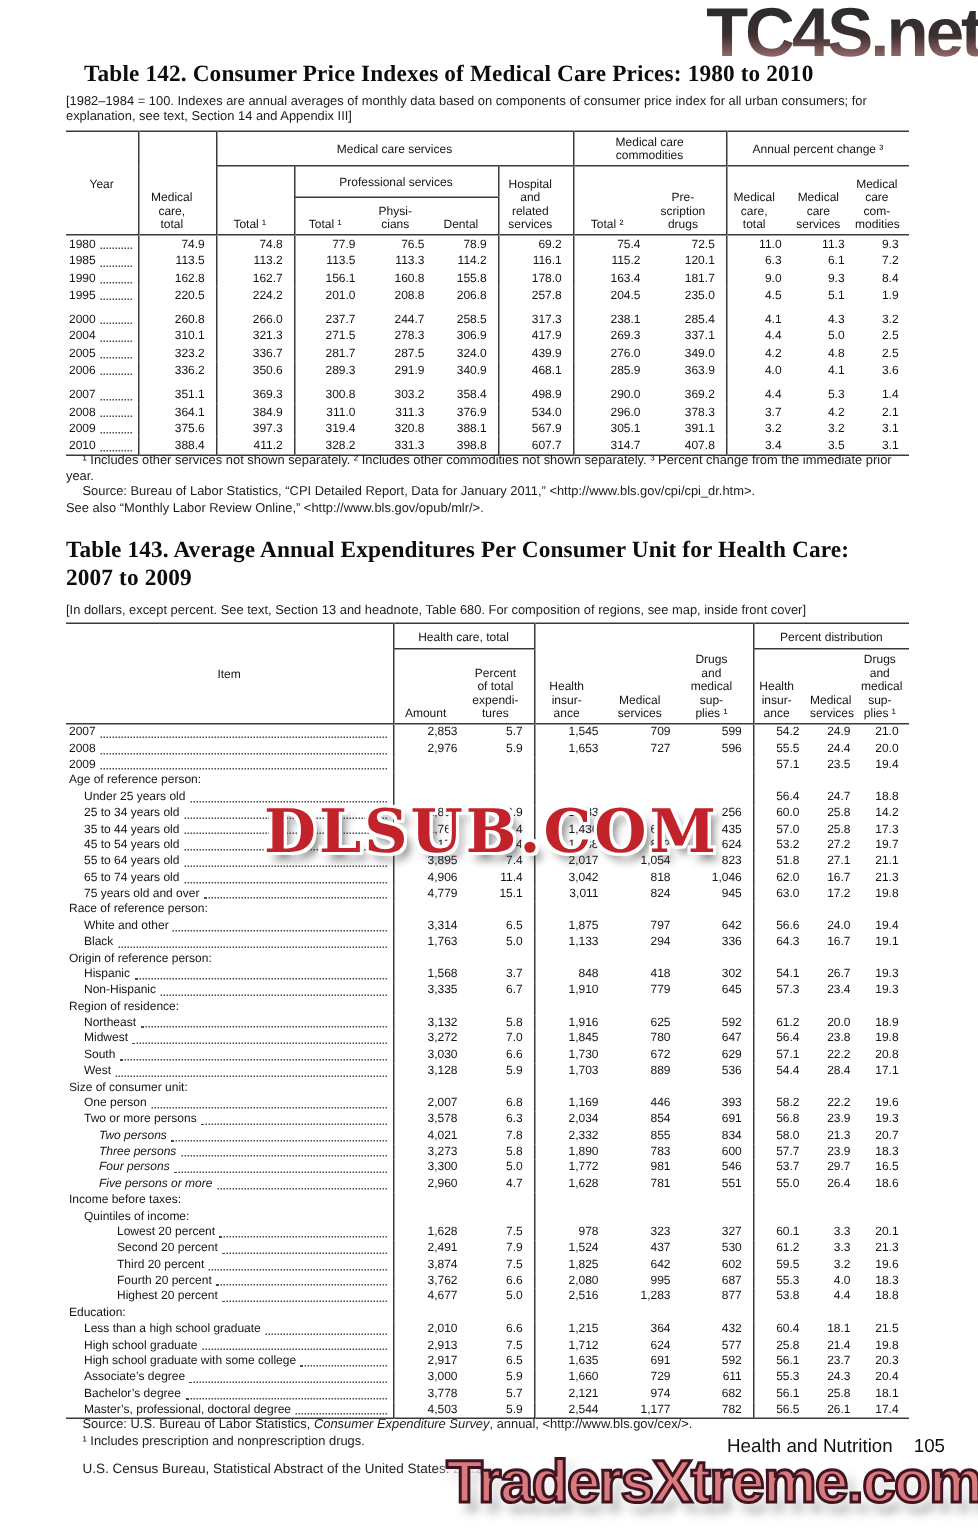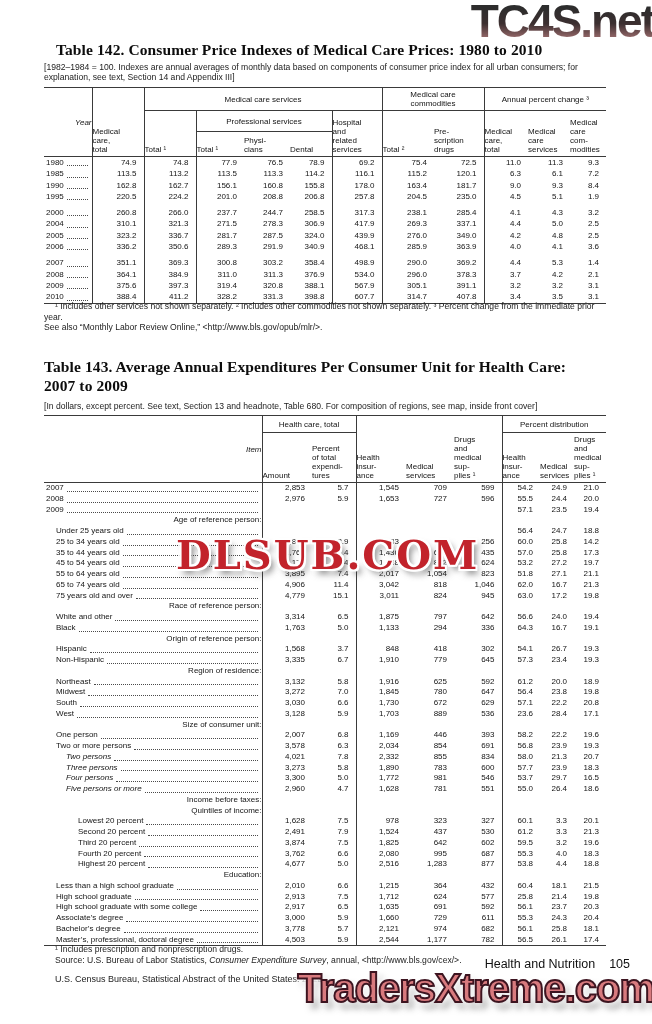--- a/index.html
+++ b/index.html
@@ -16,25 +16,25 @@
   .fn-indent{text-indent:11px;}
   .em{font-style:italic;}
 
   
   table{border-collapse:collapse;table-layout:fixed;width:562px;
         border-top:1px solid #3a3a3a;border-bottom:1px solid #3a3a3a;}
   td,th{padding:0;margin:0;overflow:hidden;font-weight:400;}
   thead th{font-size:8px;line-height:9px;white-space:pre-line;color:#141414;}
   thead{border-bottom:1px solid #3a3a3a;}
   th.grp{text-align:center;vertical-align:middle;border-bottom:1px solid #3a3a3a;}
-  th.leaf{text-align:left;vertical-align:bottom;padding:0 7px 2px 0;}
-  th.corner{text-align:right;vertical-align:middle;font-style:italic;}
+  th.leaf{text-align:center;vertical-align:bottom;padding:0 7px 2px 0;}
+  th.corner{text-align:center;vertical-align:middle;}
   .bl{border-left:1px solid #3a3a3a;}
   td.num{font-size:8px;text-align:right;padding-right:7px;white-space:nowrap;}
-  td.label-cell{display:flex;white-space:nowrap;justify-content:flex-end;}
+  td.label-cell{display:flex;white-space:nowrap;}
   td.label-cell .lbl{font-size:8px;white-space:nowrap;}
   .leader{flex:1 1 auto;min-width:4px;border-bottom:1.5px dotted #4a4a4a;margin:0 4px 2px 3px;}
   .ind0{padding-left:2px;} .ind1{padding-left:12px;} .ind2{padding-left:22px;font-style:italic;} .ind3{padding-left:34px;}
   #t142-table tbody td{height:11.3px;line-height:11.3px;}
   #t143-table tbody td{height:10.75px;line-height:10.75px;}
   tr.gap-top td{padding-top:5px;}
   #t142-table thead tr:nth-child(1) th{height:22px;}
   #t142-table thead tr:nth-child(2) th{height:20px;margin-top:13px;}
   #t142-table thead tr:nth-child(3) th{height:22px;}
   #t143-table thead tr:nth-child(1) th{height:16px;}
@@ -332,20 +332,21 @@
           <td class="num">407.8</td>
           <td class="num bl">3.4</td>
           <td class="num">3.5</td>
           <td class="num">3.1</td>
         </tr>
       </tbody>
   </table>
 
   <div class="abs footnotes" style="left:44px;top:301px;width:566px;">
     <p class="fn-indent">¹ Includes other services not shown separately. ² Includes other commodities not shown separately. ³ Percent change from the immediate prior year.</p>
+    <p class="fn-indent">Source: Bureau of Labor Statistics, “CPI Detailed Report, Data for January 2011,” &lt;http://www.bls.gov/cpi/cpi_dr.htm&gt;.</p>
     <p>See also “Monthly Labor Review Online,” &lt;http://www.bls.gov/opub/mlr/&gt;.</p>
   </div>
 
   <div class="abs tbl-title" style="left:44px;top:357px;width:570px;">Table 143. Average Annual Expenditures Per Consumer Unit for Health Care:
 2007 to 2009</div>
 
   <div class="abs headnote" style="left:44px;top:401px;width:566px;">[In dollars, except percent. See text, Section 13 and headnote, Table 680. For composition of regions, see map, inside front cover]</div>
 
   <table class="abs" id="t143-table" style="left:44px;top:415px;">
     <colgroup>
@@ -687,21 +688,21 @@
         <tr>
           <td class="label-cell ind1">
             <span class="lbl">West</span>
             <span class="leader"></span>
           </td>
           <td class="num bl">3,128</td>
           <td class="num">5.9</td>
           <td class="num bl">1,703</td>
           <td class="num">889</td>
           <td class="num">536</td>
-          <td class="num bl">23.6</td>
+          <td class="num bl">54.4</td>
           <td class="num">28.4</td>
           <td class="num">17.1</td>
         </tr>
         <tr>
           <td class="label-cell ind0">
             <span class="lbl">Size of consumer unit:</span>
           </td>
           <td class="num bl"></td>
           <td class="num"></td>
           <td class="num bl"></td>
@@ -985,22 +986,22 @@
           <td class="num">1,177</td>
           <td class="num">782</td>
           <td class="num bl">56.5</td>
           <td class="num">26.1</td>
           <td class="num">17.4</td>
         </tr>
       </tbody>
   </table>
 
   <div class="abs footnotes" style="left:44px;top:944px;width:566px;">
+    <p class="fn-indent"><span>Source: U.S. Bureau of Labor Statistics, </span><span class="em">Consumer Expenditure Survey</span><span>, annual, &lt;http://www.bls.gov/cex/&gt;.</span></p>
     <p class="fn-indent">¹ Includes prescription and nonprescription drugs.</p>
-    <p class="fn-indent"><span>Source: U.S. Bureau of Labor Statistics, </span><span class="em">Consumer Expenditure Survey</span><span>, annual, &lt;http://www.bls.gov/cex/&gt;.</span></p>
   </div>
 
   <div class="abs page-head-line" style="top:957px;right:22px;">
     <span>Health and Nutrition</span><span class="num">105</span>
   </div>
   <div class="abs credit" style="left:55px;top:974px;width:560px;">U.S. Census Bureau, Statistical Abstract of the United States: 2012</div>
 
 </div>
 
 </body></html>

